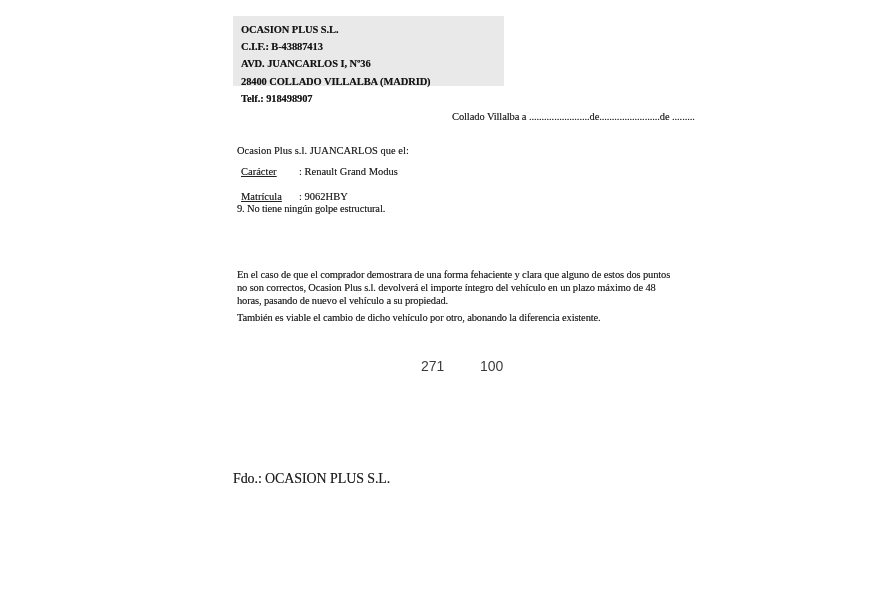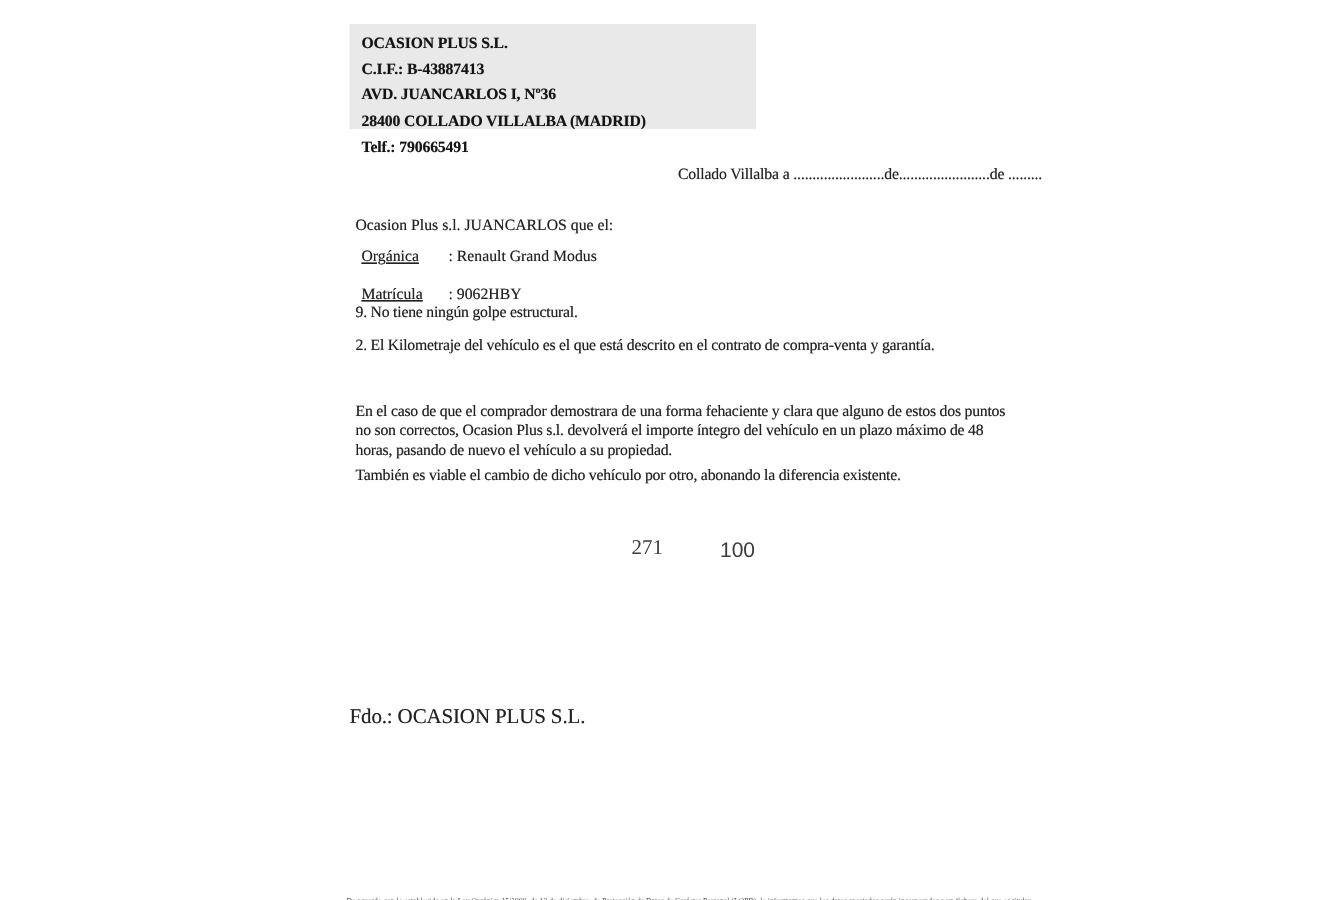--- a/index.html
+++ b/index.html
@@ -51,21 +51,21 @@
   .bodytext p { line-height: 12.8px; margin-bottom: 5px; }
   .bodytext p.gap1 { margin-top: 5px; }
 
   .annot {
     position: absolute;
     top: 342px;
     font-family: "Liberation Sans", "DejaVu Sans", sans-serif;
     font-size: 14px;
     color: #3c3c3c;
   }
-  .annot.n1 { left: 405px; font-family: Liberation Serif, serif; }
+  .annot.n1 { left: 405px; }
   .annot.n2 { left: 464px; }
 
   .signature {
     position: absolute;
     left: 217px; top: 455px;
     font-size: 14px;
     letter-spacing: -0.1px;
     white-space: nowrap;
   }
 
@@ -82,34 +82,33 @@
 </head>
 <body>
 
 <div class="page">
 
   <div class="letterhead">
     <div class="ink">OCASION PLUS S.L.</div>
     <div class="ink">C.I.F.: B-43887413</div>
     <div class="ink">AVD. JUANCARLOS I, Nº36</div>
     <div class="ink">28400 COLLADO VILLALBA (MADRID)</div>
-    <div class="ink">Telf.: 790665491</div>
+    <div class="ink">Telf.: 918498907</div>
   </div>
 
   <div class="dateline ink">Collado Villalba a ........................de........................de .........</div>
 
   <div class="certify">
     <div class="row ink">Ocasion Plus s.l. JUANCARLOS que el:</div>
-    <div class="row ink"><span class="lbl">Orgánica</span><span>: Renault Grand Modus</span></div>
+    <div class="row ink"><span class="lbl">Carácter</span><span>: Renault Grand Modus</span></div>
     <div class="row ink"><span class="lbl">Matrícula</span><span>: 9062HBY</span></div>
   </div>
 
   <div class="points">
     <p class="ink">9. No tiene ningún golpe estructural.</p>
-    <p class="ink">2. El Kilometraje del vehículo es el que está descrito en el contrato de compra-venta y garantía.</p>
   </div>
 
   <div class="bodytext">
     <p class="ink">En el caso de que el comprador demostrara de una forma fehaciente y clara que alguno de estos dos puntos no son correctos, Ocasion Plus s.l. devolverá el importe íntegro del vehículo en un plazo máximo de 48 horas, pasando de nuevo el vehículo a su propiedad.</p>
     <p class="ink gap1">También es viable el cambio de dicho vehículo por otro, abonando la diferencia existente.</p>
   </div>
 
   <div class="annot n1">271</div>
   <div class="annot n2">100</div>
 

